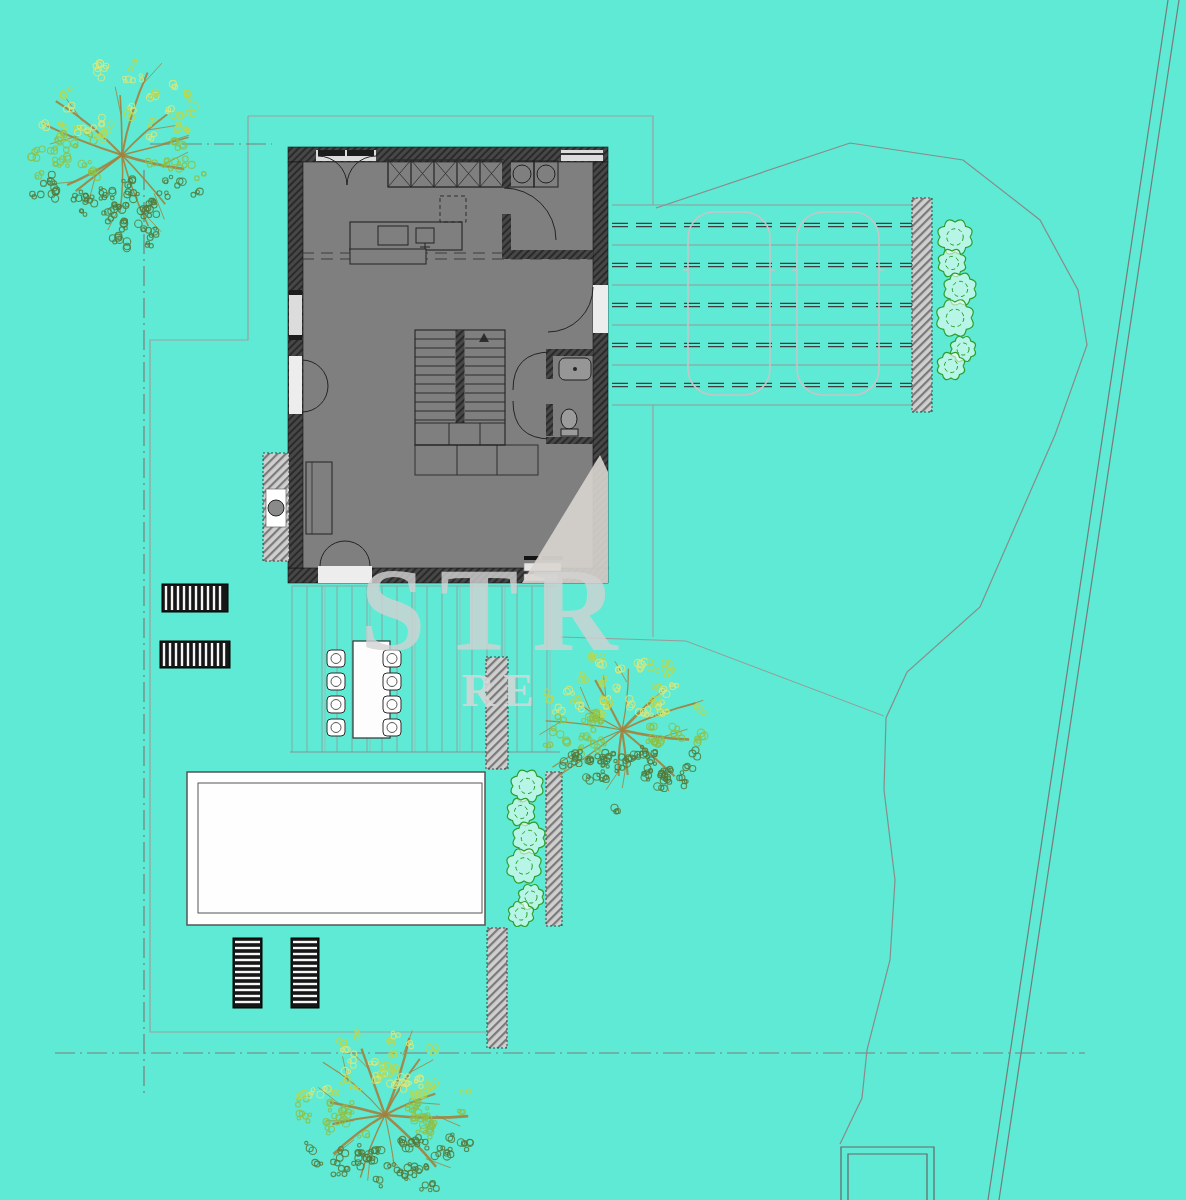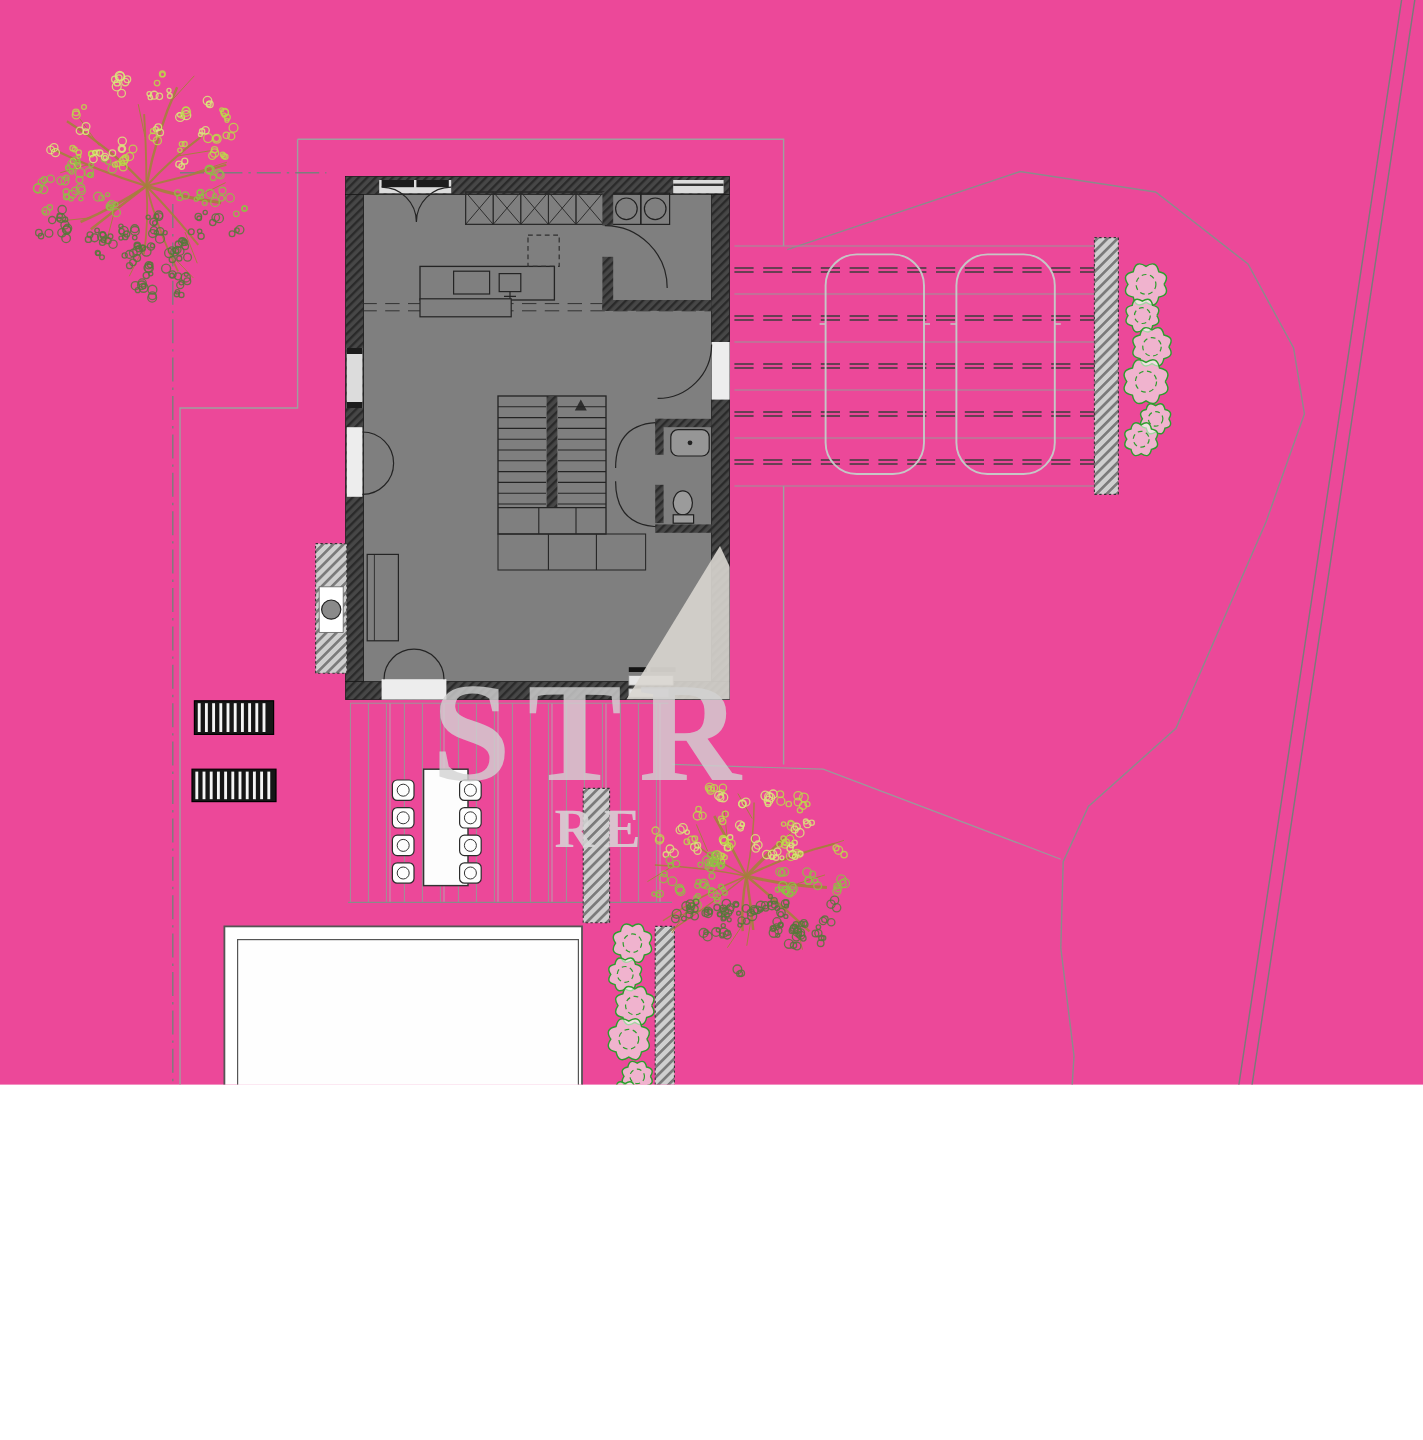--- a/index.html
+++ b/index.html
@@ -1,16 +1,16 @@
 <!DOCTYPE html>
 <html><head>
 <meta charset="utf-8">
 <style>
   html,body{margin:0;padding:0;background:#ffffff;}
-  .canvas{position:relative;width:1186px;height:904px;background:#ec4899;overflow:hidden;
+  .canvas{position:relative;width:1186px;height:1200px;background:#5eead4;overflow:hidden;
           font-family:"Liberation Sans",sans-serif;}
   svg{display:block;}
   .wm-big{font-family:"Liberation Serif",serif;font-weight:bold;letter-spacing:14px;}
   .wm-small{font-family:"Liberation Serif",serif;font-weight:bold;letter-spacing:8px;}
 </style>
 </head>
 <body>
 
 <div class="canvas">
 <svg width="1186" height="1200" viewBox="0 0 1186 1200">

